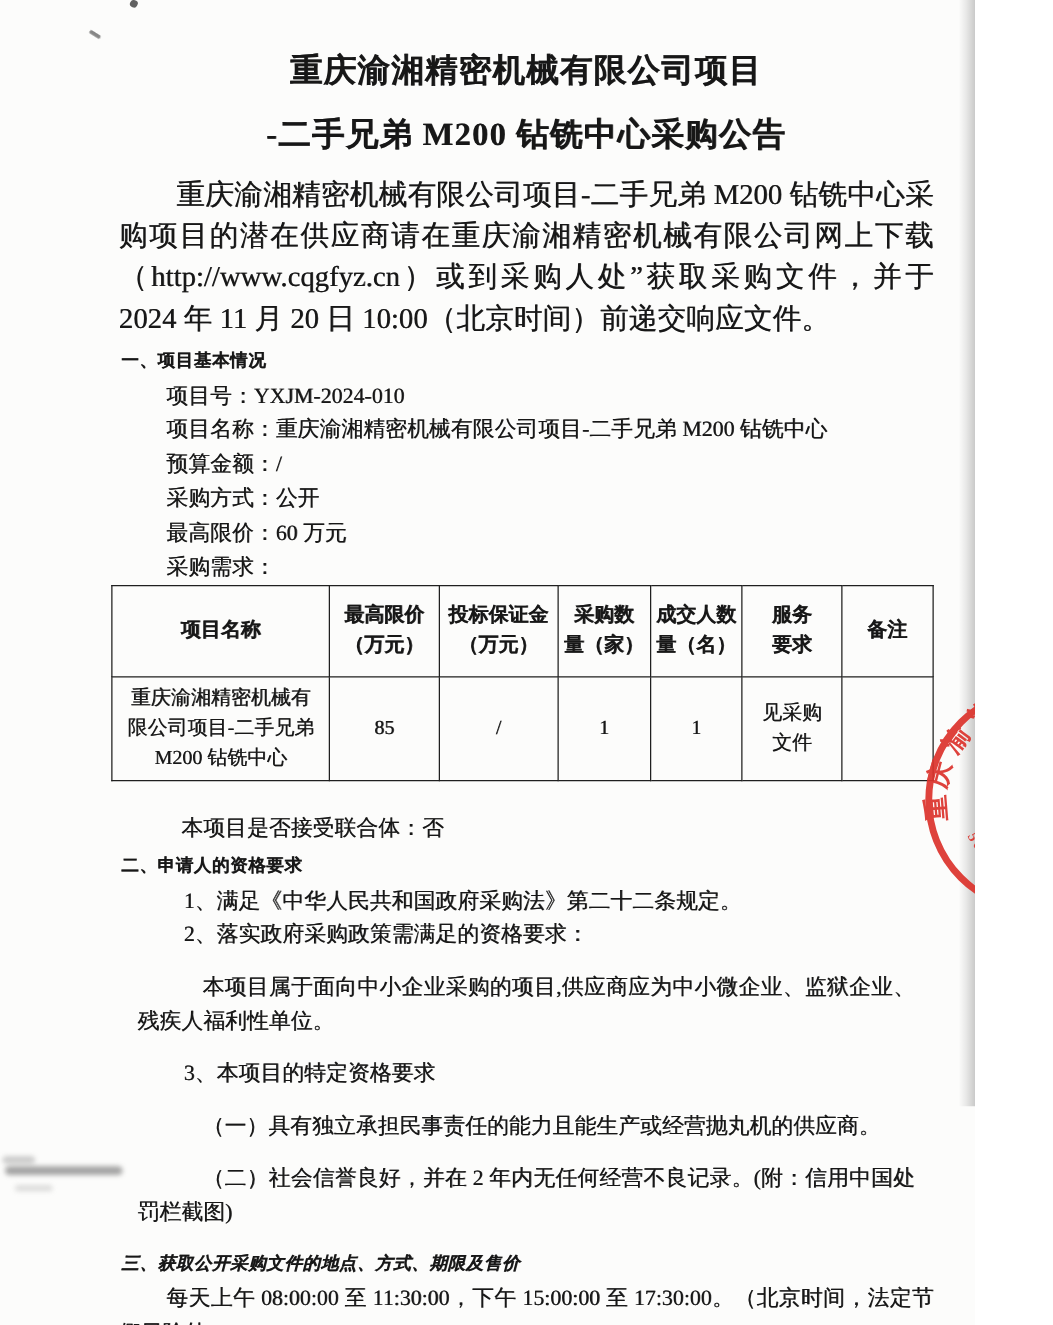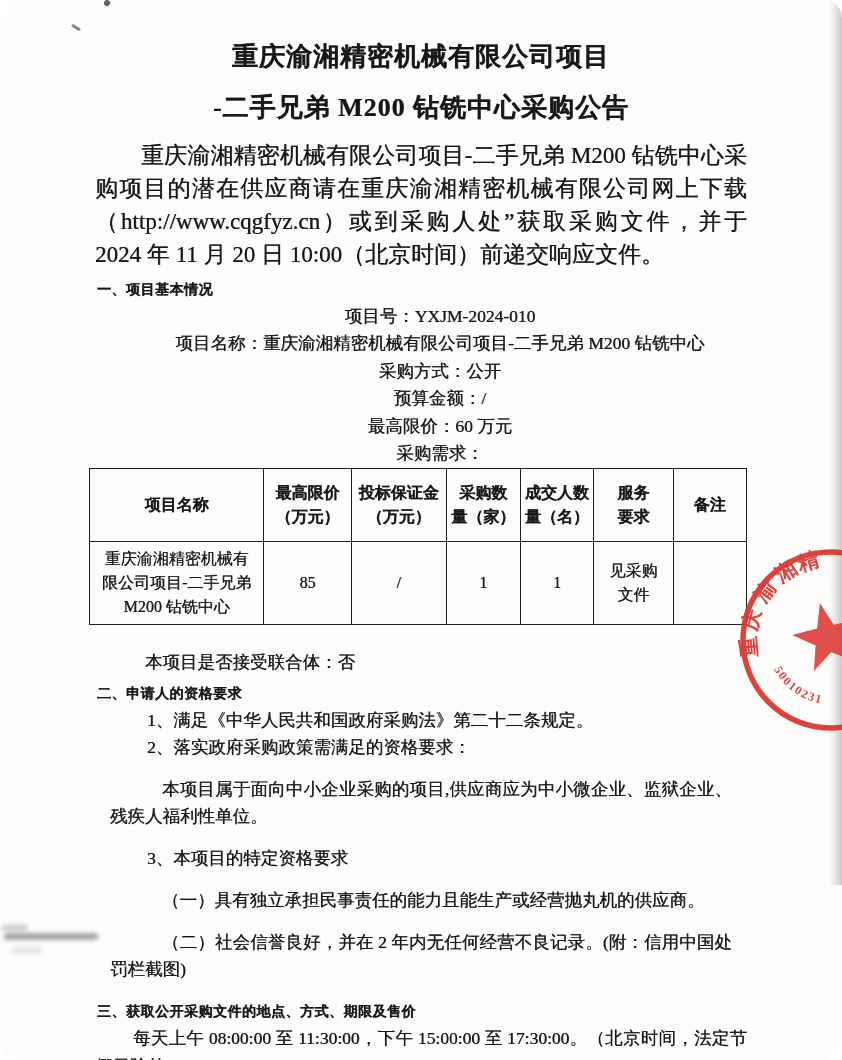--- a/index.html
+++ b/index.html
@@ -1,32 +1,31 @@
 <!DOCTYPE html>
 <html><head>
 <meta charset="utf-8">
 <style>
   html,body{margin:0;padding:0;background:#ffffff;}
   .page{
     position:relative;
-    width:842px;height:1060px;
+    width:780px;height:1060px;
     background:#fcfcfb;
     overflow:hidden;
     font-family:"Liberation Serif","DejaVu Serif",serif;
     color:#171717;
-    border-radius:18px;
   }
   .content{position:absolute;left:95px;top:0;width:652px;}
   .txt{text-shadow:0.45px 0 0 rgba(20,20,20,0.75);}
   .title{font-size:26px;font-weight:700;text-align:center;line-height:34px;letter-spacing:1px;}
   .title1{margin-top:40px;}
   .title2{margin-top:17px;}
   .intro{margin:14px 0 0;font-size:23px;line-height:33px;text-indent:2em;text-align:justify;}
   .sec-head{margin-top:5px;font-size:14px;font-weight:700;line-height:27px;padding-left:2px;letter-spacing:0.5px;}
-  .s1-item{font-size:17.5px;line-height:27.4px;padding-left:38px;text-align:center;}
+  .s1-item{font-size:17.5px;line-height:27.4px;padding-left:38px;}
   table.req{border-collapse:collapse;margin-left:-6px;margin-top:1px;table-layout:fixed;}
   table.req th,table.req td{
     border:1.6px solid #1f1f1f;
     text-align:center;vertical-align:middle;
     font-size:16px;line-height:24px;
     white-space:pre-line;
     padding:0 2px;
   }
   table.req th{font-weight:700;height:72px;}
   table.req td{height:82px;}
@@ -61,22 +60,22 @@
   <div class="content">
     <div class="title title1 txt">重庆渝湘精密机械有限公司项目</div>
     <div class="title title2 txt">-二手兄弟 M200 钻铣中心采购公告</div>
 
     <p class="intro txt">重庆渝湘精密机械有限公司项目-二手兄弟 M200 钻铣中心采购项目的潜在供应商请在重庆渝湘精密机械有限公司网上下载（http://www.cqgfyz.cn）或到采购人处”获取采购文件，并于 2024 年 11 月 20 日 10:00（北京时间）前递交响应文件。</p>
 
     <div>
       <div class="sec-head txt">一、项目基本情况</div>
       <div class="s1-item txt">项目号：YXJM-2024-010</div>
       <div class="s1-item txt">项目名称：重庆渝湘精密机械有限公司项目-二手兄弟 M200 钻铣中心</div>
+      <div class="s1-item txt">预算金额：/</div>
       <div class="s1-item txt">采购方式：公开</div>
-      <div class="s1-item txt">预算金额：/</div>
       <div class="s1-item txt">最高限价：60 万元</div>
       <div class="s1-item txt">采购需求：</div>
     </div>
 
     <table class="req">
       <colgroup>
         <col style="width:176px">
           <col style="width:88px">
           <col style="width:96px">
         <col style="width:74px">
@@ -120,21 +119,21 @@
       <div class="sec-head txt">二、申请人的资格要求</div>
       <p class="p-num txt">1、满足《中华人民共和国政府采购法》第二十二条规定。</p>
       <p class="p-num txt">2、落实政府采购政策需满足的资格要求：</p>
       <p class="p-body txt">本项目属于面向中小企业采购的项目,供应商应为中小微企业、监狱企业、残疾人福利性单位。</p>
       <p class="p-num txt">3、本项目的特定资格要求</p>
       <p class="p-body txt">（一）具有独立承担民事责任的能力且能生产或经营抛丸机的供应商。</p>
       <p class="p-body txt">（二）社会信誉良好，并在 2 年内无任何经营不良记录。(附：信用中国处罚栏截图)</p>
     </div>
 
     <div>
-      <div class="sec-head txt" style="margin-top:0;">三、获取公开采购文件的地点、方式、期限及售价</div>
+      <div class="sec-head txt" style="margin-top:0;font-style:italic;">三、获取公开采购文件的地点、方式、期限及售价</div>
       <p class="s3-item txt">每天上午 08:00:00 至 11:30:00，下午 15:00:00 至 17:30:00。（北京时间，法定节假日除外 ）</p>
       <p class="s3-item txt">文件购买费:0.00 元/包</p>
     </div>
   </div>
 
   <svg class="stamp" width="160" height="260" viewBox="690 520 160 260" font-family="Liberation Serif, DejaVu Serif, serif">
     <circle cx="831" cy="640" r="88" fill="none" stroke="#dc332c" stroke-width="5.5"></circle>
     <polygon fill="#e0403a" points="0,-36 8.5,-11.7 34.2,-11.1 13.8,4.5 21.2,29.1 0,14.5 -21.2,29.1 -13.8,4.5 -34.2,-11.1 -8.5,-11.7" transform="translate(828,638) rotate(-13)"></polygon>
     <g fill="#dc332c" font-size="21" font-weight="bold" text-anchor="middle">
       <text x="756.2" y="646.0" transform="rotate(-94.6 756.2 646.0)">重</text>

